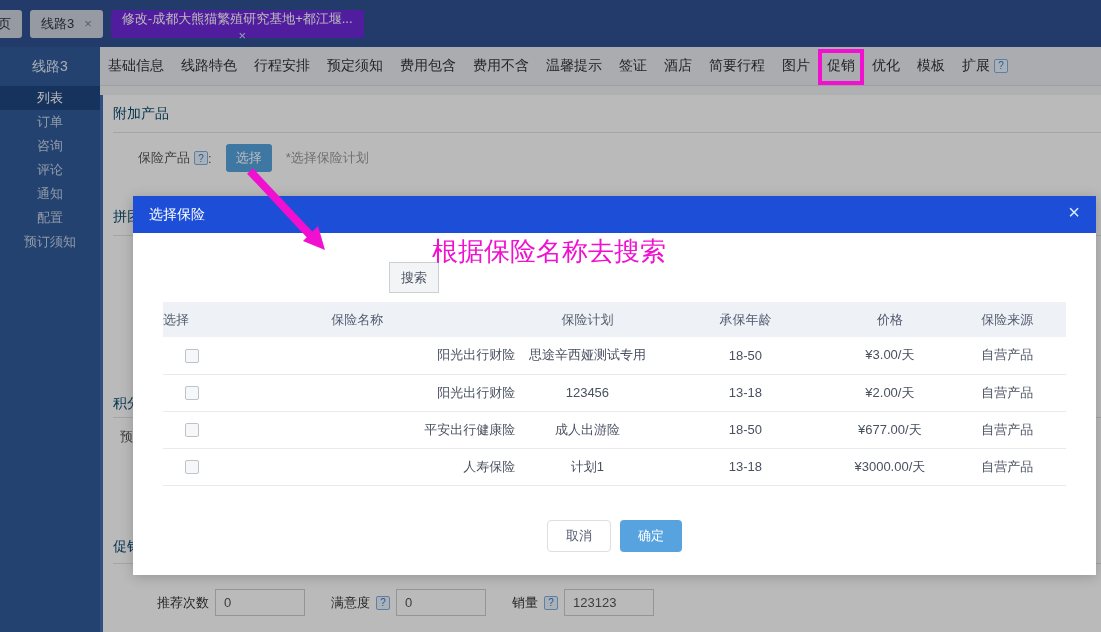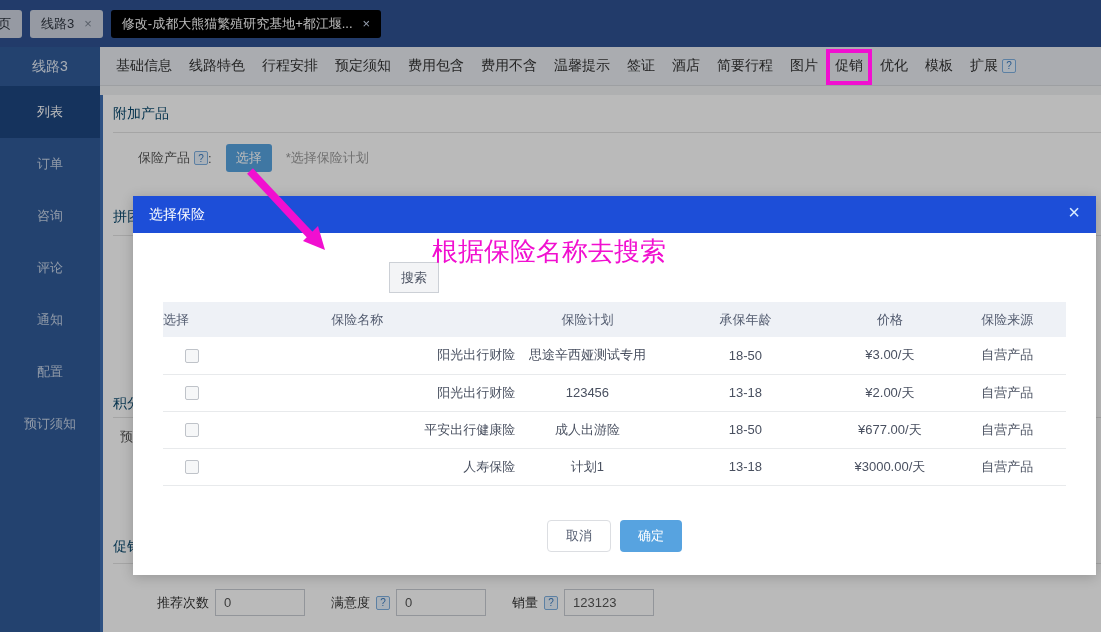--- a/index.html
+++ b/index.html
@@ -15,45 +15,45 @@
   .topbar {
     position: absolute; left: 0; top: 0; width: 1101px; height: 47px;
     background: #2f5292; display: flex; align-items: center; overflow: hidden;
   }
   .tb-tab {
     height: 28px; margin-right: 8px; padding: 0 11px; border-radius: 3px;
     background: #ced4e0; color: #2f3540; display: flex; align-items: center;
     font-size: 13px; white-space: nowrap; cursor: default;
   }
   .tb-tab.partial { margin-left: -26px; }
-  .tb-tab.active { background: #000000; color: #ffffff; }
+  .tb-tab.active { background: #6d28d9; color: #ffffff; flex-direction: column; }
   .tb-close { margin-left: 10px; font-size: 13px; color: #7a8290; }
   .tb-tab.active .tb-close { color: #cfdcf2; }
 
   
   .sidebar {
     position: absolute; left: 0; top: 47px; width: 100px; bottom: 0;
     background: #305b99; color: #c6d3e6;
   }
   .sb-title {
     height: 39px; display: flex; align-items: center; justify-content: center;
     color: #e4ecf7; font-size: 14px;
   }
   .sb-item {
-    height: 52px; display: flex; align-items: center; justify-content: center;
+    height: 24px; display: flex; align-items: center; justify-content: center;
     font-size: 13px; cursor: pointer;
   }
   .sb-item.active { background: #1e4680; color: #ffffff; }
 
   
   .content { position: absolute; left: 100px; top: 47px; right: 0; bottom: 0; }
   .navtabs {
     position: absolute; left: 0; top: 0; right: 0; height: 39px;
     background: #e9ecf2; border-bottom: 1px solid #d7dade;
-    display: flex; align-items: center; padding-left: 16px;
+    display: flex; align-items: center; padding-left: 8px;
     color: #333; font-size: 14px;
   }
   .nav-tab { margin-right: 17px; position: relative; white-space: nowrap; cursor: pointer; }
   .nav-hl-box {
     position: absolute; left: -9px; right: -9px; top: -8px; bottom: -10px;
     border: 4px solid #f10fd0; z-index: 30; pointer-events: none;
   }
   .help-icon {
     display: inline-flex; align-items: center; justify-content: center;
     width: 14px; height: 14px; border: 1px solid #7fb0e0; border-radius: 2px;

